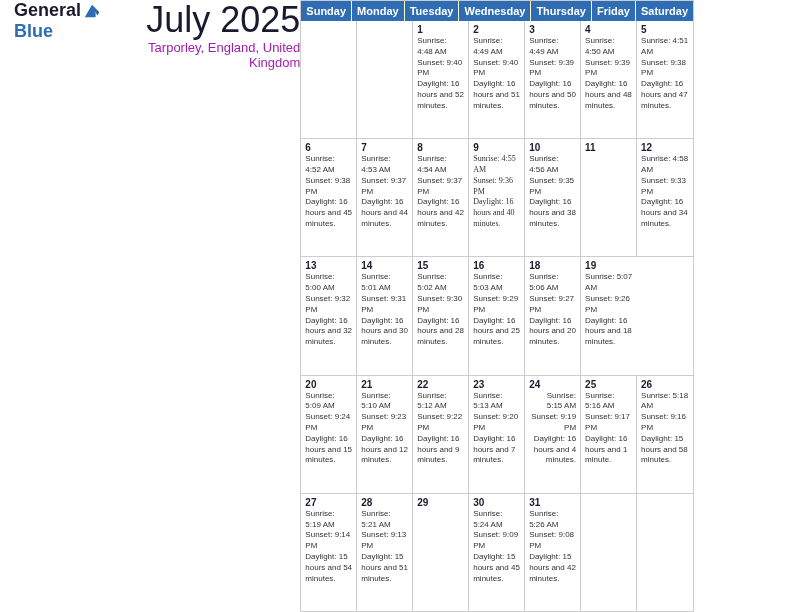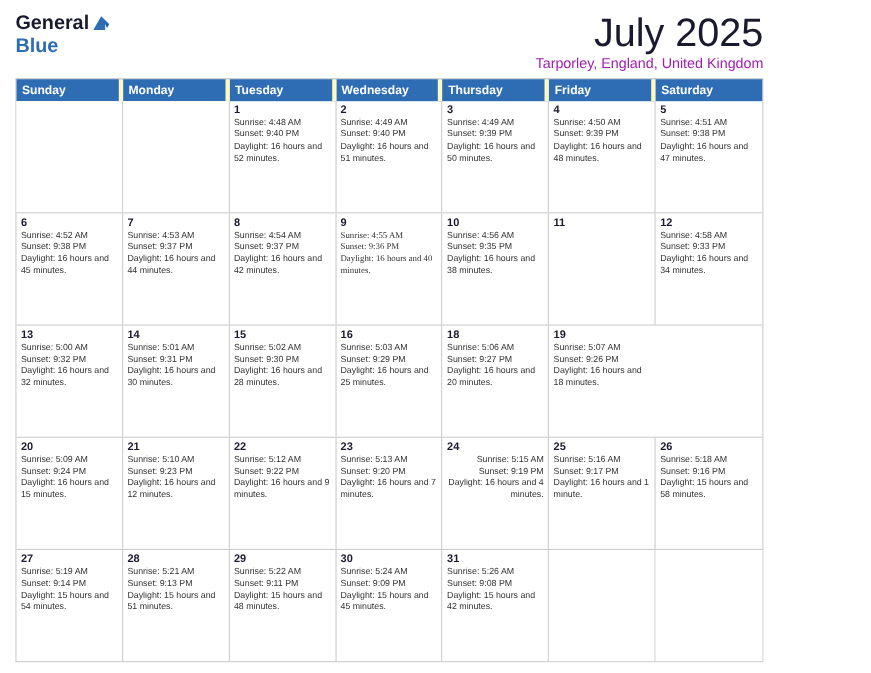--- a/index.html
+++ b/index.html
@@ -6,23 +6,23 @@
     body {
       width: 792px;
       height: 612px;
       font-family: Arial, Helvetica, sans-serif;
       background: #fff;
       overflow: hidden;
     }
     .page {
       width: 708px;
       height: 612px;
-      padding: 10px 14px;
-      display: flex;
-      flex-direction: column;
+      padding: 0 14px;
+      display: flex;
+      flex-direction: row;
     }
     .header {
       display: flex;
       justify-content: space-between;
       align-items: flex-start;
       margin-bottom: 6px;
     }
     .logo {
       display: flex;
       flex-direction: column;
@@ -71,21 +71,21 @@
       display: grid;
       grid-template-columns: repeat(7, 1fr);
       background: #2e6db4;
     }
     .cal-header-cell {
       color: #fff;
       font-size: 11px;
       font-weight: bold;
       padding: 4px 5px;
       text-align: left;
-      border-right: 4px solid #fef9c3;
+      border-right: 1px solid #fef9c3;
     }
     .cal-header-cell:last-child { border-right: none; }
     .cal-body {
       flex: 1;
       display: flex;
       flex-direction: column;
     }
     .cal-row {
       display: grid;
       grid-template-columns: repeat(7, 1fr);
@@ -313,23 +313,20 @@
 Daylight: 15 hours and 54 minutes.</div>
           </div>
           <div class="cal-cell">
             <span class="day-num">28</span>
             <div class="cell-text" style="white-space: pre-line;">Sunrise: 5:21 AM
 Sunset: 9:13 PM
 Daylight: 15 hours and 51 minutes.</div>
           </div>
           <div class="cal-cell">
             <span class="day-num">29</span>
-            <div class="cell-text" style="white-space: pre-line;">Sunrise: 5:22 AM
-Sunset: 9:11 PM
-Daylight: 15 hours and 48 minutes.</div>
           </div>
           <div class="cal-cell">
             <span class="day-num">30</span>
             <div class="cell-text" style="white-space: pre-line;">Sunrise: 5:24 AM
 Sunset: 9:09 PM
 Daylight: 15 hours and 45 minutes.</div>
           </div>
           <div class="cal-cell">
             <span class="day-num">31</span>
             <div class="cell-text" style="white-space: pre-line;">Sunrise: 5:26 AM

